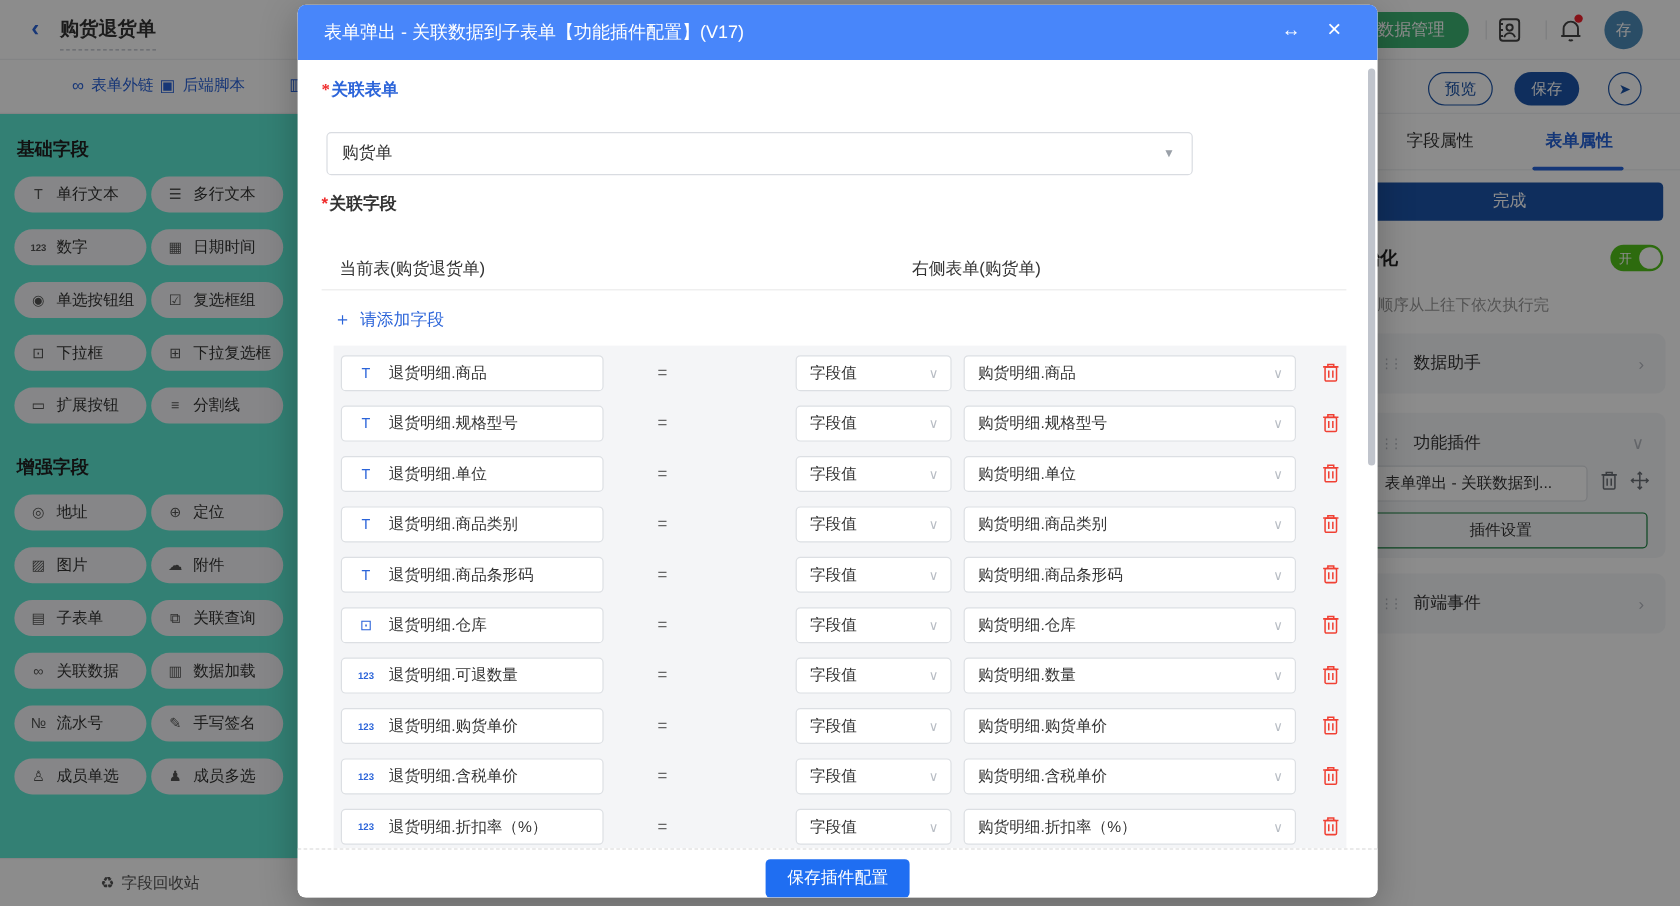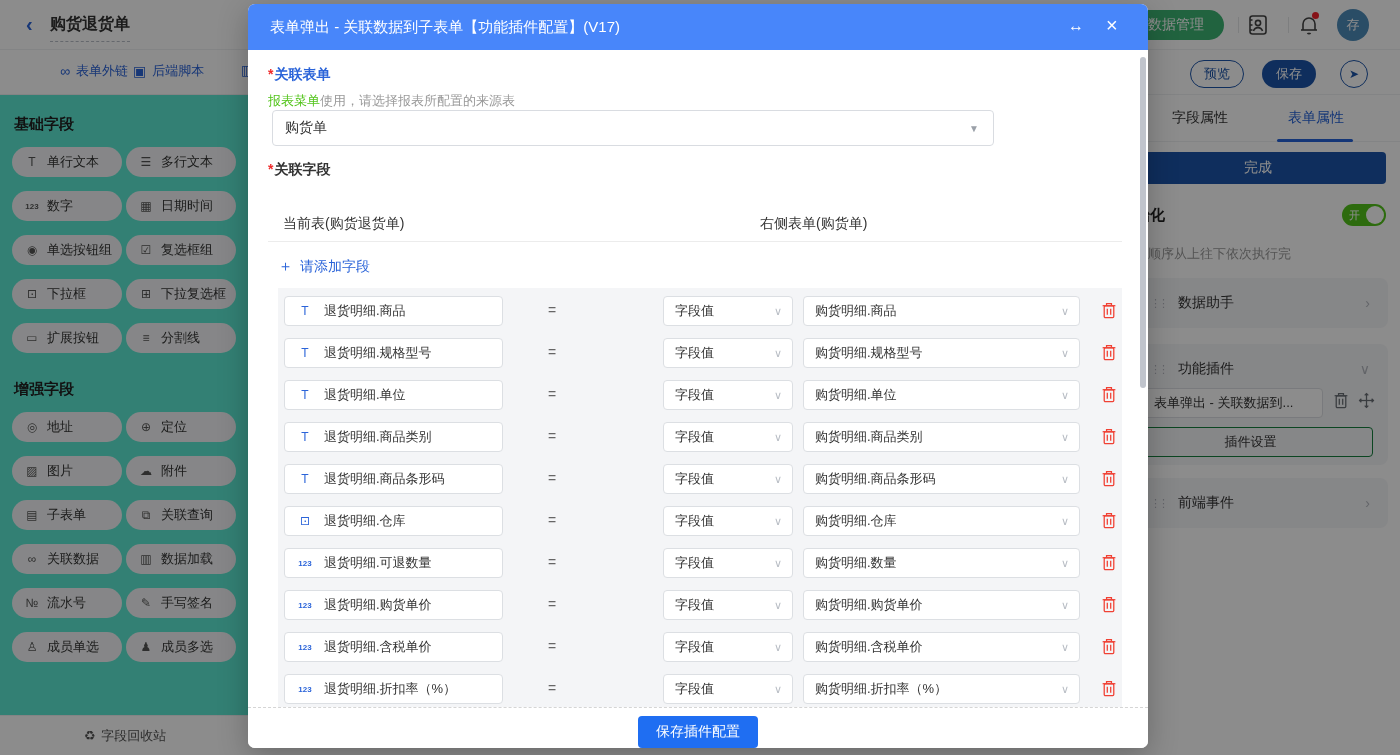--- a/index.html
+++ b/index.html
@@ -28,21 +28,21 @@
   .sec-title { font-size:15px; font-weight:700; color:#222; margin:20px 0 6px 14px; }
   .pill-grid { display:flex; flex-wrap:wrap; padding:0 10px; }
   .fld-pill { width:110px; height:30px; margin:7px 2px; background:#f4f5f7; border-radius:16px; display:flex; align-items:center; padding-left:12px; gap:7px; font-size:13px; color:#333; cursor:pointer; }
   .fld-pill .glyph { font-size:12px; color:#555; width:16px; text-align:center; }
   .glyph.num { font-size:8px; font-weight:700; letter-spacing:0; }
   .recycle-bar { position:absolute; left:0; bottom:0; width:250px; height:40px; background:#fff; border-top:1px solid #eef0f2; display:flex; align-items:center; justify-content:center; gap:6px; font-size:13px; color:#555; cursor:pointer; z-index:2; }
 
   .rightpanel { position:absolute; left:1100px; top:95px; width:300px; height:660px; background:#fff; z-index:1; }
   .rp-tabs { position:absolute; left:0; top:0; width:300px; height:47px; border-bottom:1px solid #eef0f2; }
   .rp-tab { position:absolute; top:14px; font-size:14px; color:#333; cursor:pointer; }
-  .rp-tab.active { color:#2563d9; font-weight:400; }
+  .rp-tab.active { color:#2563d9; font-weight:700; }
   .rp-underline { position:absolute; left:177px; top:44px; width:76px; height:3px; background:#2563d9; border-radius:2px; }
   .rp-done { position:absolute; left:30px; top:57px; width:256px; height:32px; background:#1d55a9; color:#fff; font-size:14px; border-radius:4px; display:flex; align-items:center; justify-content:center; cursor:pointer; }
   .rp-init-title { position:absolute; left:28px; top:111px; font-size:15px; font-weight:700; color:#222; }
   .toggle { position:absolute; left:242px; top:109px; width:44px; height:22px; border-radius:11px; background:#52c41a; cursor:pointer; }
   .toggle .t-label { position:absolute; left:7px; top:4px; font-size:11px; color:#fff; }
   .toggle .knob { position:absolute; right:2px; top:2px; width:18px; height:18px; border-radius:50%; background:#fff; }
   .rp-desc { position:absolute; left:33px; top:150px; font-size:13px; color:#999; white-space:nowrap; }
   .rp-card { position:absolute; left:30px; width:258px; background:#f5f6f8; border-radius:8px; }
   .rp-card .head { position:relative; height:50px; display:flex; align-items:center; }
   .drag-h { font-size:11px; color:#b4b8bf; letter-spacing:-3px; margin-left:20px; }
@@ -297,25 +297,22 @@
 
   <div class="overlay"></div>
 
   <div class="modal">
     <div class="m-header">
       <span class="m-title">表单弹出 - 关联数据到子表单【功能插件配置】(V17)</span>
       <span class="m-expand">↔</span>
       <span class="m-close">×</span>
     </div>
 
-    <div class="m-label" style="left:20px; top:62px; color:#2b64d9;">
+    <div class="m-label" style="left:20px; top:62px; color:#2b64d9;font-family:Liberation Serif, serif;">
       <span class="req">*</span><span>关联表单</span>
-    </div>
-    <div class="m-hint">
-      <span class="green">报表菜单</span><span>使用，请选择报表所配置的来源表</span>
     </div>
     <div class="m-select">
       <span>购货单</span>
       <span class="caret">▼</span>
     </div>
 
     <div class="m-label" style="left:20px; top:157px; color:#333;">
       <span class="req">*</span><span>关联字段</span>
     </div>
 

